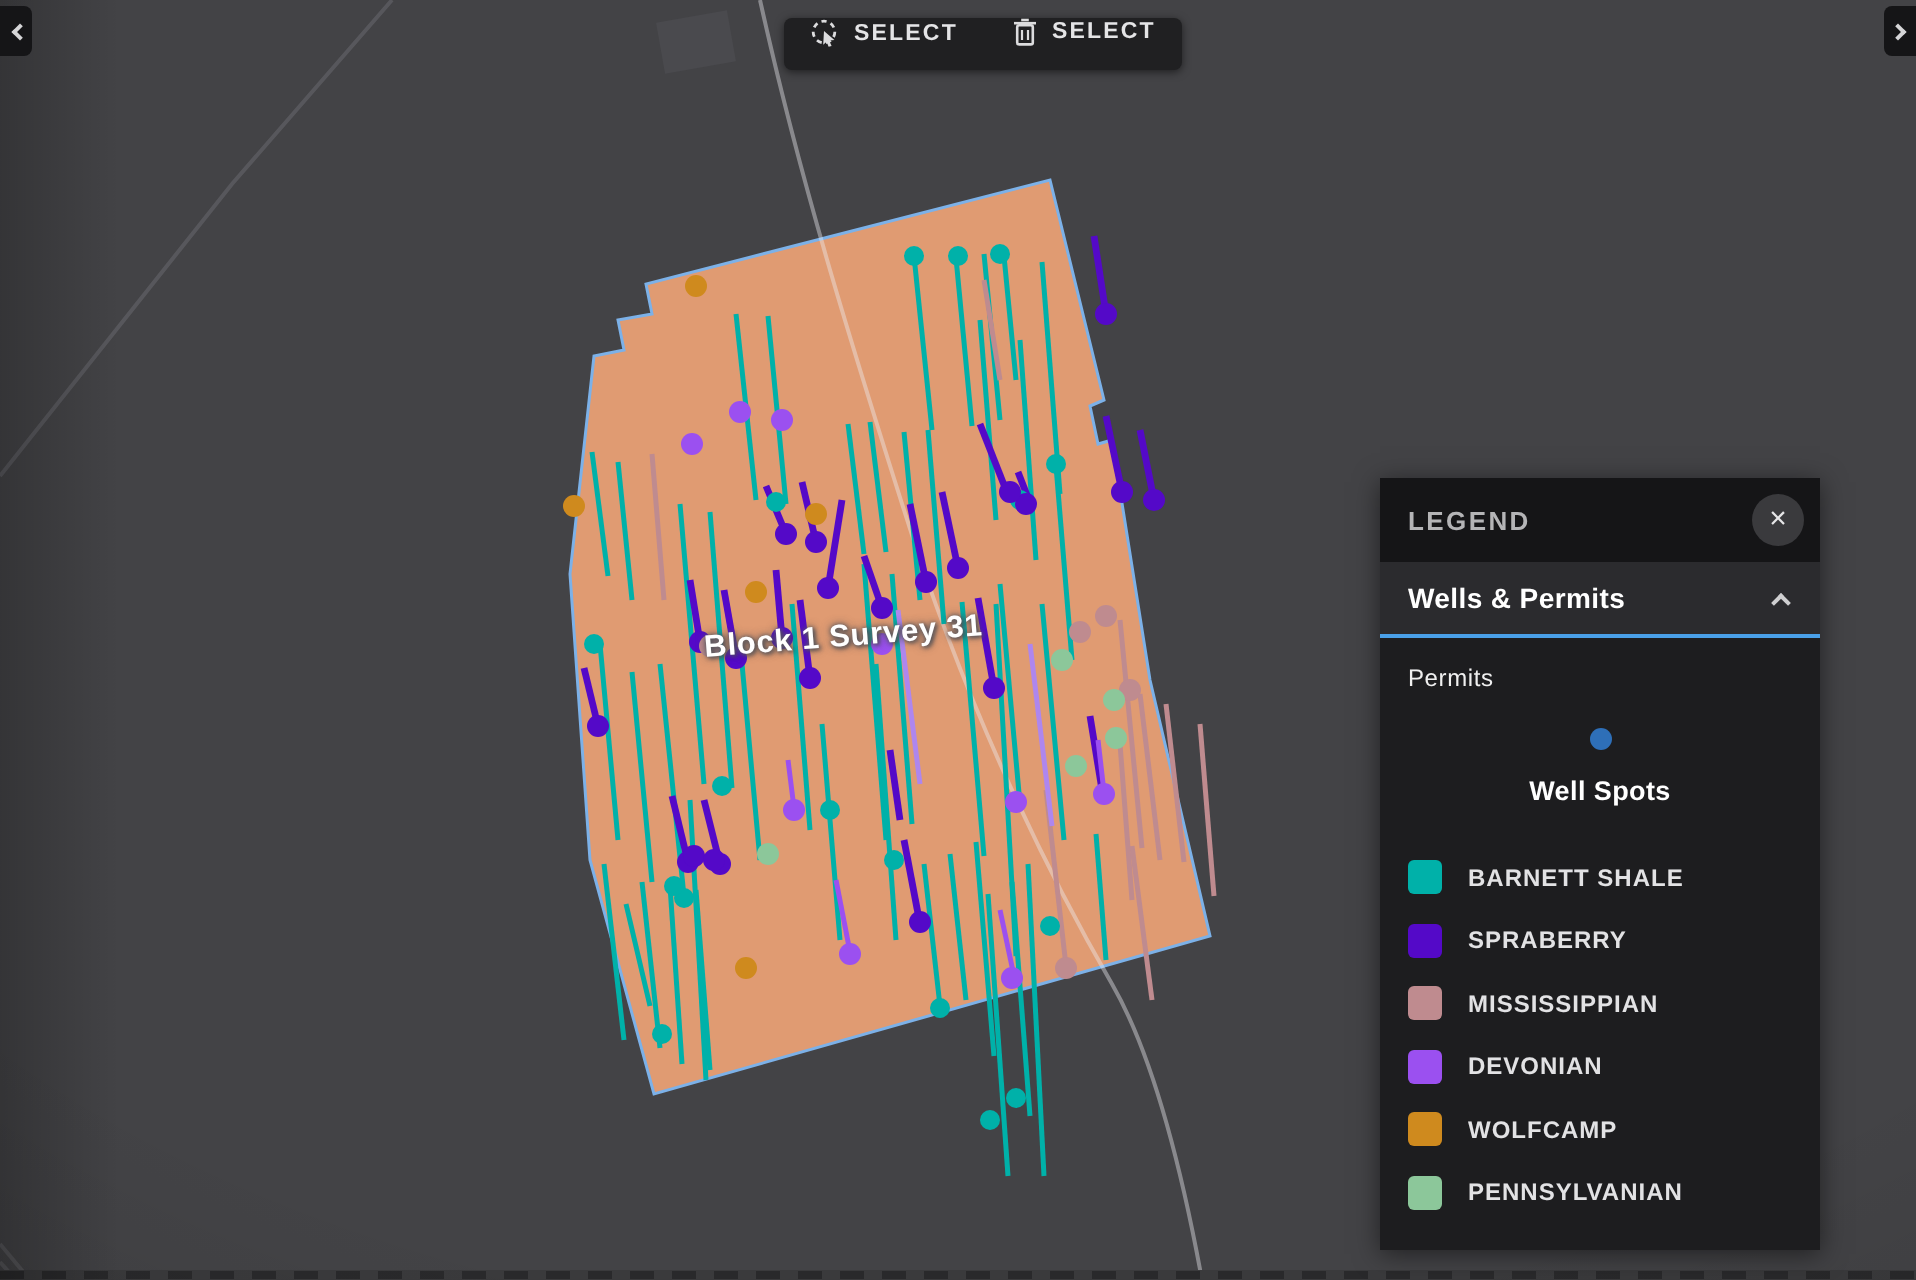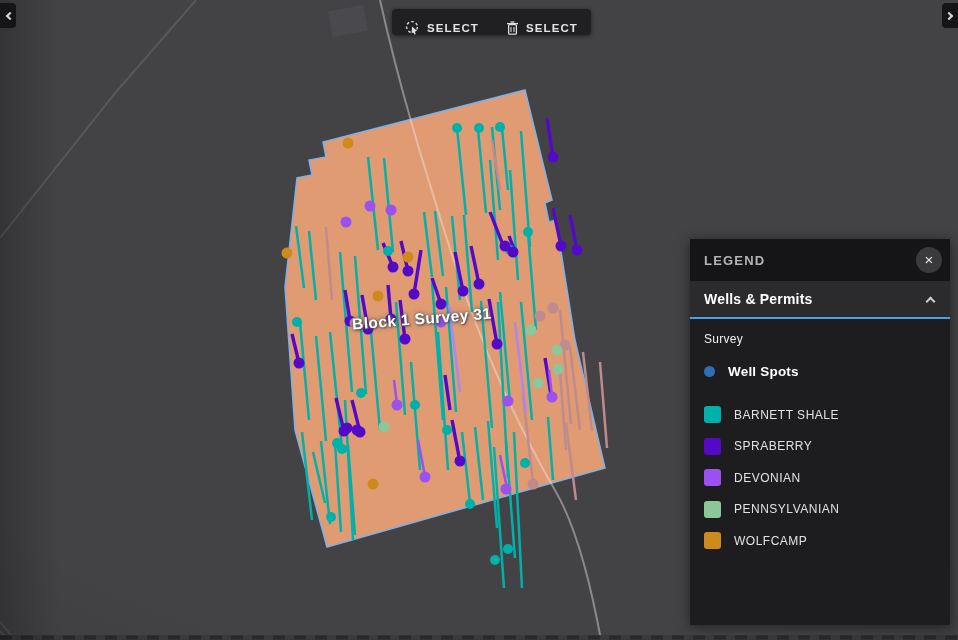--- a/index.html
+++ b/index.html
@@ -8,50 +8,50 @@
   #map-svg{position:absolute;inset:0;}
   .vignette{position:absolute;inset:0;pointer-events:none;
     background:
       linear-gradient(90deg, rgba(0,0,0,.22), rgba(0,0,0,0) 60px),
       radial-gradient(ellipse 120% 110% at 52% 42%, rgba(0,0,0,0) 55%, rgba(0,0,0,.20) 100%);}
   .map-label{position:absolute;left:352px;top:310px;white-space:nowrap;
     font-size:15.5px;font-weight:bold;letter-spacing:.4px;color:#ffffff;
     transform:rotate(-4.5deg);
     text-shadow:0 0 2px rgba(96,96,102,.95), 0 0 5px rgba(80,80,86,.9), 1px 1px 2px rgba(70,70,76,.9);}
   
-  .toolbar{position:absolute;left:392px;top:9px;height:26px;display:flex;align-items:flex-end;
+  .toolbar{position:absolute;left:392px;top:9px;height:26px;display:flex;align-items:flex-start;
     background:#202022;border-radius:4px;box-shadow:0 1px 4px rgba(0,0,0,.55);}
   .tb-btn{display:flex;align-items:center;gap:7px;padding:0 13px;background:transparent;border:none;
     color:#e4e4e6;font-size:11.5px;font-weight:bold;letter-spacing:1.1px;cursor:pointer;}
   .tb-div{width:1px;background:#3c3c3f;margin:4px 0;}
   
   .tab{position:absolute;width:16px;height:25px;background:#151517;display:flex;align-items:center;justify-content:center;cursor:pointer;}
   .tab.left{left:0;top:3px;border-radius:0 4px 4px 0;}
   .tab.right{right:0;top:3px;border-radius:4px 0 0 4px;}
   .chev{display:inline-block;width:6px;height:6px;border-left:2px solid #d6d6d8;border-bottom:2px solid #d6d6d8;}
   .chev-left{transform:rotate(45deg);margin-left:3px;}
   .chev-right{transform:rotate(225deg);margin-right:3px;}
   .chev-up{width:7px;height:7px;transform:rotate(135deg);border-color:#cfcfd1;margin-top:4px;}
   
-  .legend{position:absolute;left:690px;top:239px;width:260px;height:386px;
+  .legend{position:absolute;left:690px;top:239px;width:220px;height:386px;
     box-shadow:0 2px 12px rgba(0,0,0,.5);background:#1d1d1f;}
   .legend-header{height:42px;background:#151517;display:flex;align-items:center;justify-content:space-between;padding:0 8px 0 14px;}
   .legend-title{color:#b4b4b6;font-size:13px;font-weight:bold;letter-spacing:1.2px;}
   .close-btn{width:26px;height:26px;border-radius:50%;border:none;background:#3a3a3d;color:#e6e6e8;
     font-size:15px;line-height:26px;text-align:center;padding:0;cursor:pointer;}
   .legend-section{height:38px;background:#2b2b2e;border-bottom:2px solid #4aa0e8;
     display:flex;align-items:center;justify-content:space-between;padding:0 16px 0 14px;cursor:pointer;}
   .legend-section .sec-label{color:#ffffff;font-size:14px;font-weight:bold;letter-spacing:.2px;}
   .legend-body{padding:13px 14px 8px 14px;height:304px;overflow:hidden;}
   .lbl{color:#f0f0f0;font-size:12px;letter-spacing:.3px;}
   .lbl.color-by{margin-top:20px;}
-  .wellspot-row{display:flex;align-items:center;gap:13px;margin-top:18px;color:#ffffff;font-size:13.5px;font-weight:bold;letter-spacing:.2px;}
+  .wellspot-row{display:flex;align-items:center;gap:13px;margin-top:18px;color:#ffffff;font-size:13.5px;font-weight:bold;letter-spacing:.2px;flex-direction:column;}
   .wellspot-dot{width:11px;height:11px;border-radius:50%;flex:0 0 auto;}
   .formation-list{margin-top:16px;}
-  .formation-row{height:31.5px;display:flex;align-items:center;gap:13px;}
+  .formation-row{height:31.5px;display:flex;align-items:center;gap:13px;font-weight:bold;}
   .swatch{width:17px;height:17px;border-radius:3px;flex:0 0 auto;}
   .f-label{color:#e2e2e4;font-size:12px;letter-spacing:.5px;}
 </style>
 </head>
 <body>
 
 <div class="stage">
   <svg id="map-svg" width="958" height="640" viewBox="0 0 958 640">
       <path d="M196,0 L116,92 L0,238" fill="none" stroke="#5a5a5e" stroke-width="2" opacity="0.9"></path>
       <path d="M0,622 L15,640 M0,631 L8,640" stroke="#5a5a5e" stroke-width="2" opacity="0.8"></path>
@@ -241,43 +241,47 @@
   <div class="legend">
     <div class="legend-header">
       <span class="legend-title">LEGEND</span>
       <button class="close-btn">×</button>
     </div>
     <div class="legend-section">
       <span class="sec-label">Wells &amp; Permits</span>
       <span class="chev chev-up"></span>
     </div>
     <div class="legend-body">
-      <div class="lbl">Survey</div>
+      <div class="lbl">Permits</div>
       <div class="wellspot-row">
         <span class="wellspot-dot" id="wellspot-dot" style="background: rgb(46, 111, 184);"></span>
         <span>Well Spots</span>
       </div>
       <div class="lbl color-by"></div>
       <div class="formation-list" id="formation-list">
           <div class="formation-row">
             <span class="swatch" style="background: rgb(0, 177, 169);"></span>
             <span class="f-label">BARNETT SHALE</span>
           </div>
           <div class="formation-row">
             <span class="swatch" style="background: rgb(84, 9, 200);"></span>
             <span class="f-label">SPRABERRY</span>
           </div>
           <div class="formation-row">
+            <span class="swatch" style="background: rgb(191, 139, 143);"></span>
+            <span class="f-label">MISSISSIPPIAN</span>
+          </div>
+          <div class="formation-row">
             <span class="swatch" style="background: rgb(155, 80, 240);"></span>
             <span class="f-label">DEVONIAN</span>
           </div>
           <div class="formation-row">
+            <span class="swatch" style="background: rgb(207, 138, 30);"></span>
+            <span class="f-label">WOLFCAMP</span>
+          </div>
+          <div class="formation-row">
             <span class="swatch" style="background: rgb(140, 199, 154);"></span>
             <span class="f-label">PENNSYLVANIAN</span>
           </div>
-          <div class="formation-row">
-            <span class="swatch" style="background: rgb(207, 138, 30);"></span>
-            <span class="f-label">WOLFCAMP</span>
-          </div>
         </div>
     </div>
   </div>
 </div>
 
 </body></html>

